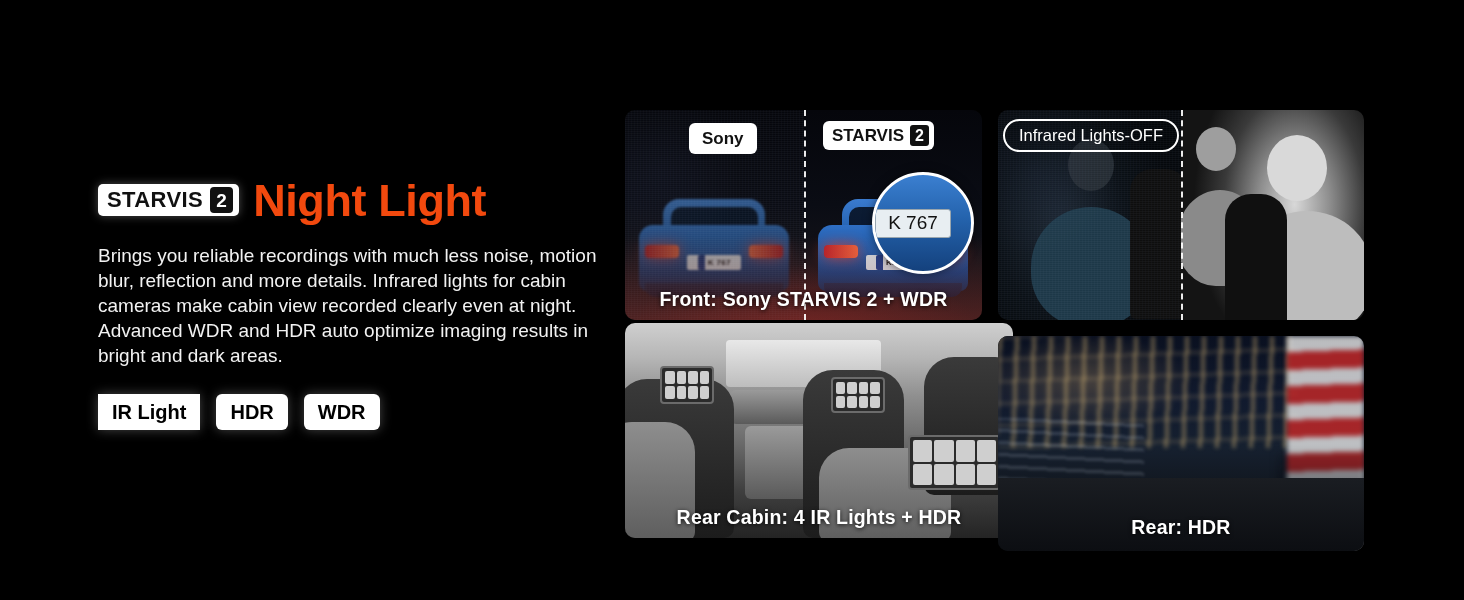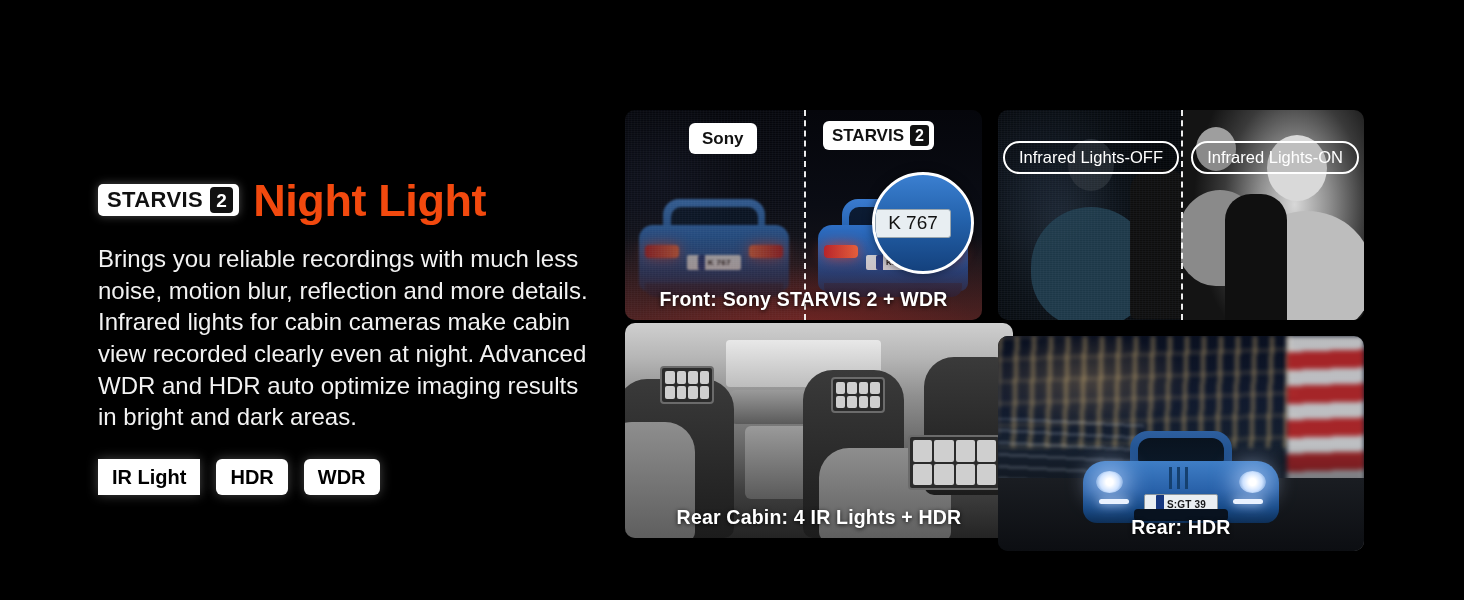--- a/index.html
+++ b/index.html
@@ -67,21 +67,21 @@
   .headline {
     color: #F2490E;
     font-size: 45px;
     font-weight: bold;
     line-height: 1;
     letter-spacing: -0.4px;
     white-space: nowrap;
   }
   .body-copy {
     margin-top: 19px;
-    font-size: 24px;
+    font-size: 19px;
     line-height: 1.32;
     color: #f2f2f2;
     font-weight: 400;
     width: 500px;
   }
 
   .tag-row {
     display: flex;
     align-items: center;
     gap: 16px;
@@ -186,21 +186,20 @@
     z-index: 6;
     border: 2px solid #ffffff;
     border-radius: 999px;
     color: #ffffff;
     font-size: 16.5px;
     font-weight: 500;
     line-height: 1;
     padding: 6px 14px;
     white-space: nowrap;
     background: rgba(0,0,0,.12);
-    margin-top: 22px;
   }
 
   
   .night-road {
     position: absolute; inset: 0;
     background:
       radial-gradient(ellipse 70% 45% at 50% 105%, rgba(120,30,30,.55), transparent 70%),
       linear-gradient(180deg, #05060b 0%, #0a0c14 45%, #131319 72%, #1b1418 100%);
   }
   .half { position: absolute; top: 0; bottom: 0; overflow: hidden; }
@@ -547,21 +546,20 @@
           <div class="person p-head" style="left:47%; top:12%; width:60px; height:66px; background:#d9d9d9;"></div>
           <div class="person" style="left:33%; top:48%; width:132px; height:126px; background:#bdbdbd;"></div>
           <div class="person p-head" style="left:8%; top:8%; width:40px; height:44px; background:#9e9e9e;"></div>
           <div class="person" style="left:-2%; top:38%; width:86px; height:96px; background:#8a8a8a;"></div>
           <div class="seat-mid" style="left:24%; top:40%; width:62px; height:135px; background:#101010;"></div>
         </div>
 
         <div class="divider" style="left:50%;"></div>
 
         <span class="badge-outline" style="left:5px; top:9px;">Infrared Lights-OFF</span>
-        <span class="badge-outline" style="right:5px; top:9px;">Infrared Lights-ON</span>
 
       </div>
     </div>
 
     <div class="panel p-bl">
       <div class="scene">
         <div class="rearcabin"></div>
 
         <div class="rc-window" style="left:26%; top:8%; width:40%; height:22%;"></div>
         <div class="rc-dash" style="left:27%; top:31%; width:38%; height:16%;"></div>
@@ -616,34 +614,19 @@
 
     <div class="panel p-br">
       <div class="scene">
         <div class="street"></div>
         <div class="city-lights"></div>
         <div class="barrier"></div>
         <div class="barrier-dark"></div>
         <div class="speed-streaks"></div>
         <div class="track"></div>
 
-        <div class="sportscar">
-          <div class="sc-roof"></div>
-          <div class="sc-glass"></div>
-          <div class="sc-body"></div>
-          <div class="sc-vents"></div>
-          <div class="sc-hl l"></div>
-          <div class="sc-hl r"></div>
-          <div class="sc-drl l"></div>
-          <div class="sc-drl r"></div>
-          <div class="sc-plate">
-            <span class="eu"></span>
-            <span>S:GT 39</span>
-          </div>
-          <div class="sc-grille"></div>
-        </div>
 
         <div class="caption">Rear: HDR</div>
       </div>
     </div>
 
   </div>
 </div>
 
 </body></html>

